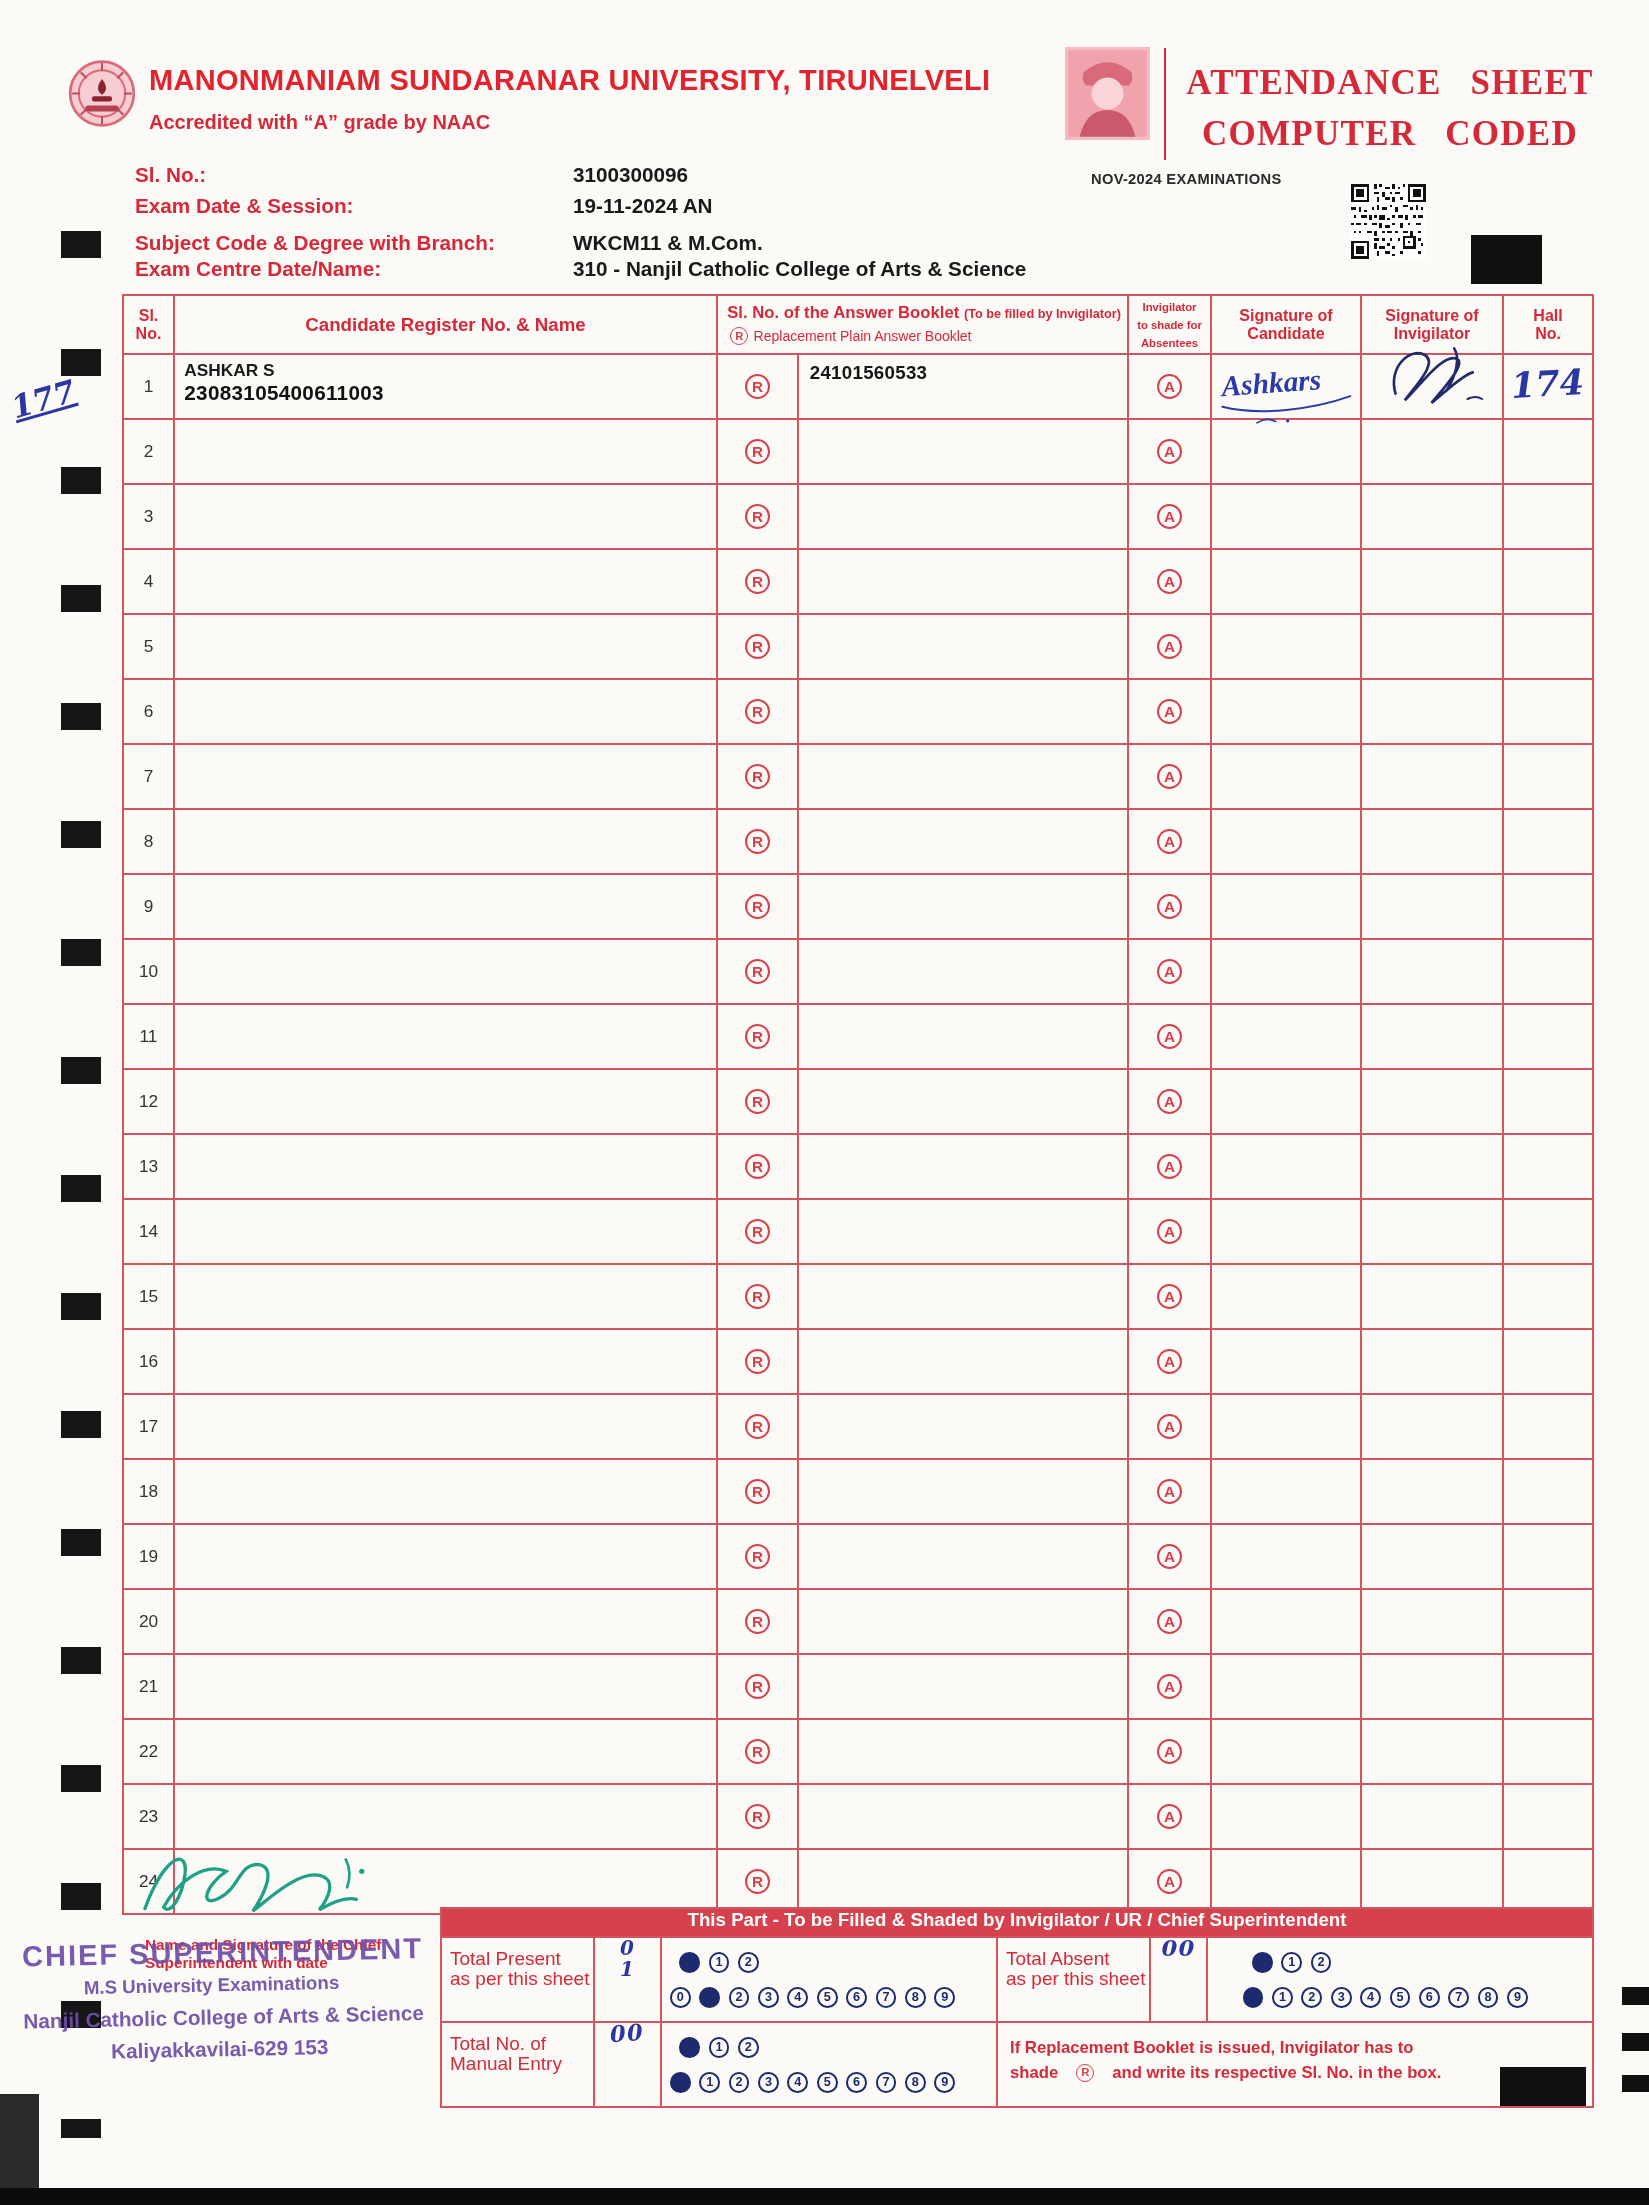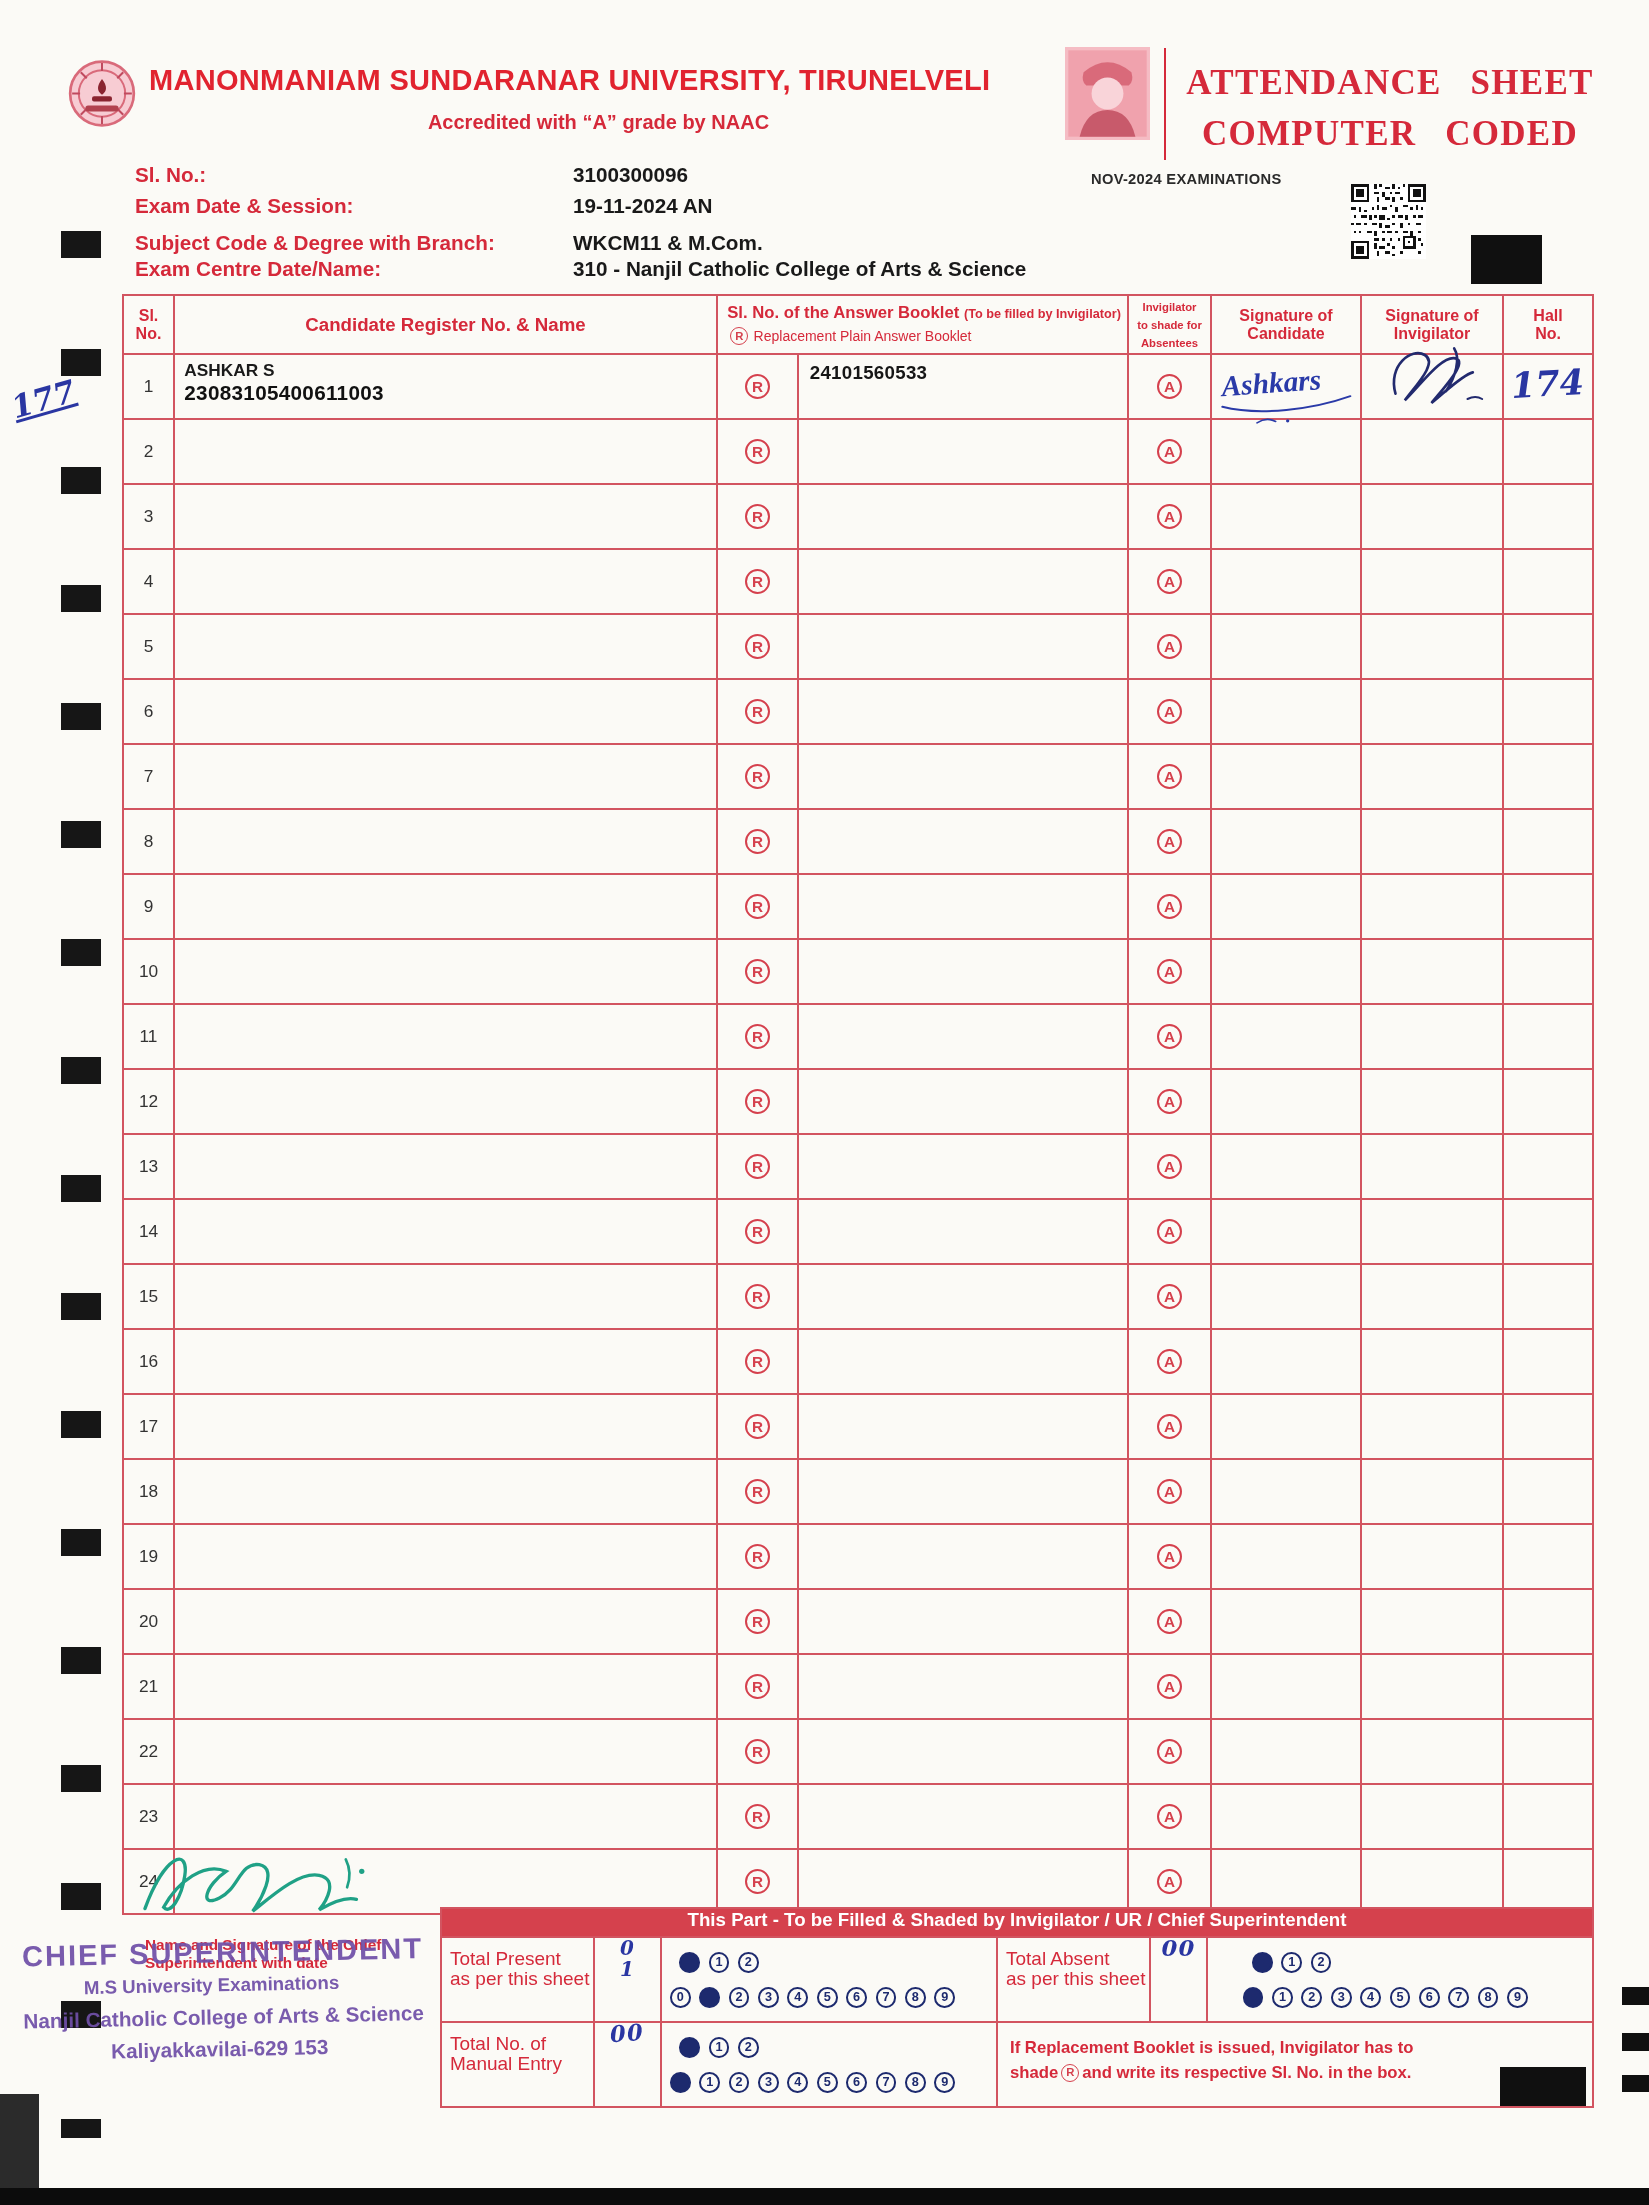--- a/index.html
+++ b/index.html
@@ -10,21 +10,21 @@
   
   .timing-marks{position:absolute;left:61px;top:231px;width:40px;height:1907px;
     background:repeating-linear-gradient(to bottom,#161616 0 27px,transparent 27px 118px)}
   .blk{position:absolute;background:#101010}
   .corner-bl{position:absolute;left:0;top:2094px;width:39px;height:111px;background:#2b2b2b}
   .bottom-bar{position:absolute;left:0;top:2188px;width:1650px;height:17.3px;background:#0c0c0c}
 
   
   .uni-title{position:absolute;left:149px;top:64px;width:899px;font-size:29px;font-weight:bold;
     color:#e1232f;letter-spacing:0.3px}
-  .accred{position:absolute;left:149px;top:111px;width:899px;text-align:center;font-size:20px;
+  .accred{position:absolute;left:149px;top:111px;width:899px;font-size:20px;
     font-weight:bold;color:#d5293a}
   .logo{position:absolute;left:68px;top:59px}
   .portrait{position:absolute;left:1065px;top:47px}
   .vdivider{position:absolute;left:1164px;top:48px;height:112px;border-left:2.7px solid #d5293a}
   .sheet-title{position:absolute;left:1181px;top:57px;width:418px;text-align:center;
     font-family:"Liberation Serif",serif;font-weight:bold;color:#d5293a;font-size:35px;
     letter-spacing:1.3px;word-spacing:18.7px;line-height:51px}
 
   
   .meta-row{position:absolute;left:135px;height:27px;font-size:20.7px;font-weight:bold;white-space:nowrap}
@@ -84,21 +84,21 @@
   .fbubbles{padding:6.7px 0 0 5.3px}
   .fbubbles.pads{padding-left:32px}
   .brow{height:35px;display:flex;align-items:center}
   .brow.tens{margin-left:12px}
   .brow.units{margin-left:2.7px}
   .bubble{display:inline-flex;align-items:center;justify-content:center;width:20.7px;height:20.7px;
     border:2px solid #1d2a6e;border-radius:50%;font-size:12.7px;font-weight:bold;color:#1d2a6e;
     margin-right:8.7px;font-family:"Liberation Sans",sans-serif;font-style:normal}
   .bubble.shaded{background:#1d2a6e}
   .fnote{color:#d5293a;font-weight:bold;font-size:16.7px;line-height:25px;padding:12px 8px 0 12px}
-  .fnote .inline{display:inline-flex;align-items:center;gap:3px}
+  .fnote .inline{display:inline-flex;align-items:center;gap:18px}
 
   .chief-label{position:absolute;left:145px;top:1936px;width:324px;color:#d5293a;font-weight:bold;
     font-size:15.3px;line-height:18px;z-index:4}
   .chief-sig{position:absolute;left:125px;top:1834px;z-index:3}
   .stamp{position:absolute;left:22.7px;top:1933px;width:520px;color:#7050a8;z-index:5;
     transform:rotate(-1.2deg);opacity:.93}
   .stamp-l1{font-size:29px;font-weight:bold;letter-spacing:2px;line-height:36px}
   .stamp-l2{font-size:18.7px;font-weight:bold;margin-left:61px;line-height:29px}
   .stamp-l3{font-size:20.7px;font-weight:bold;line-height:35px}
   .stamp-l4{font-size:20.7px;font-weight:bold;margin-left:87px;line-height:29px}

